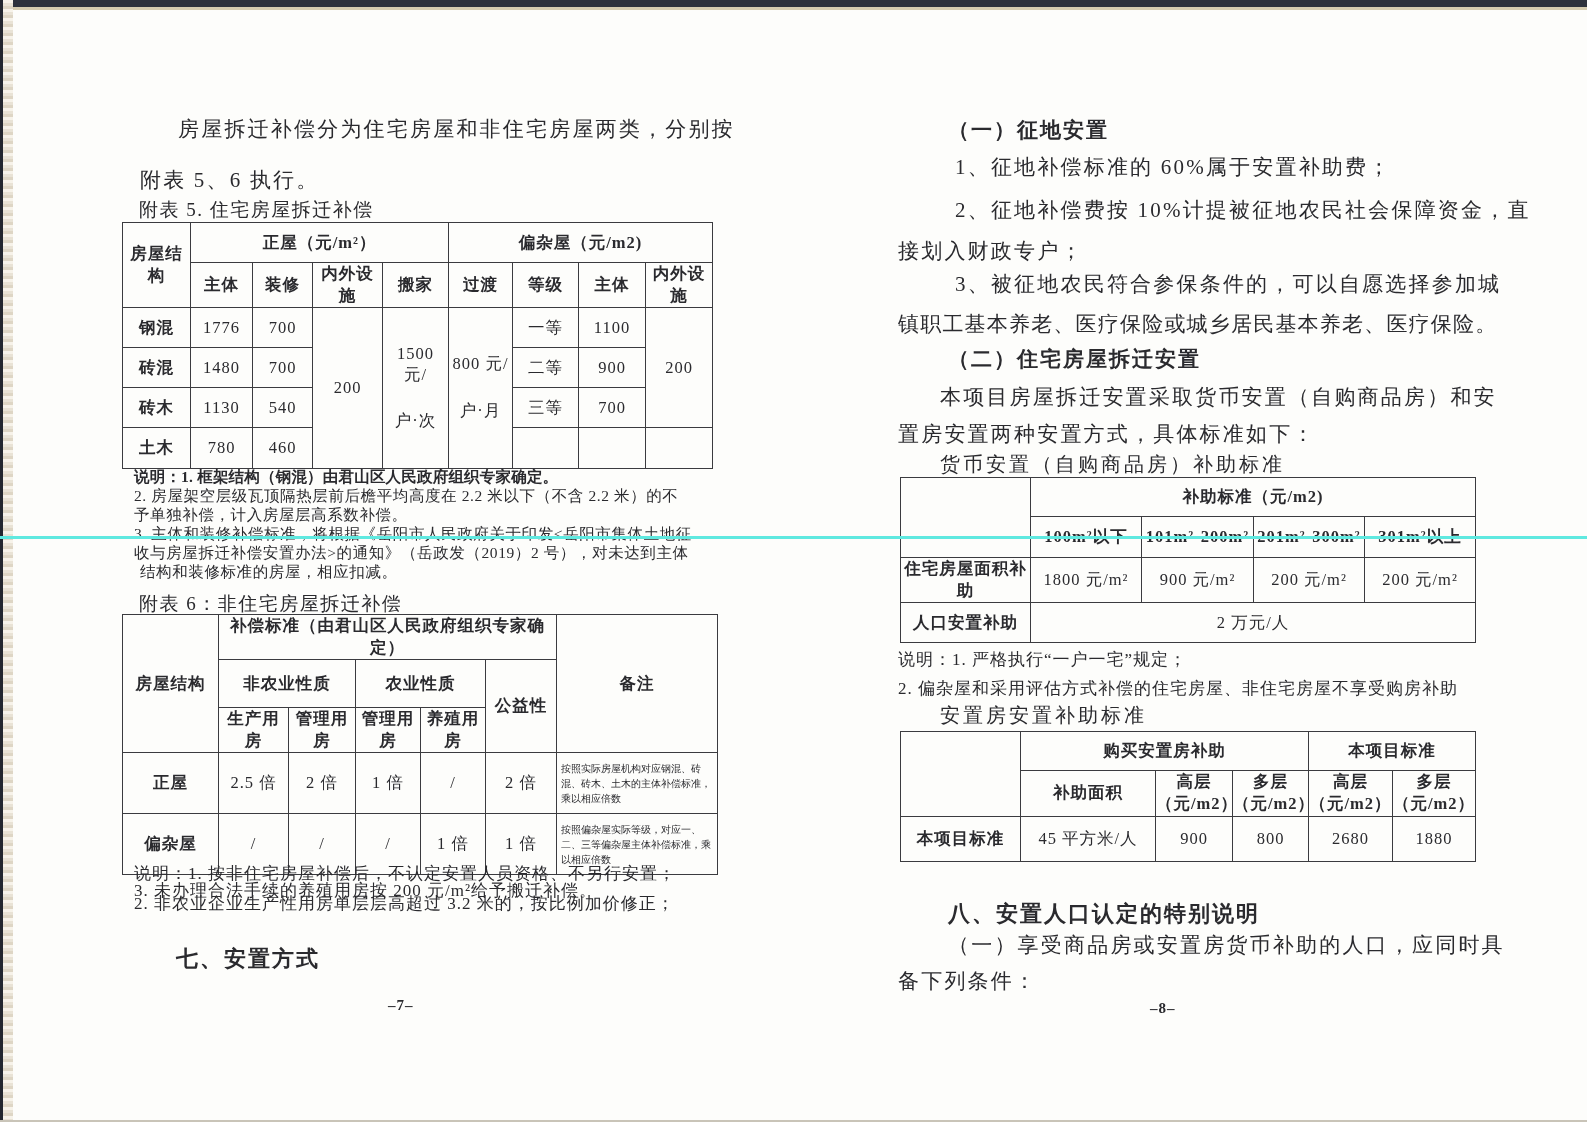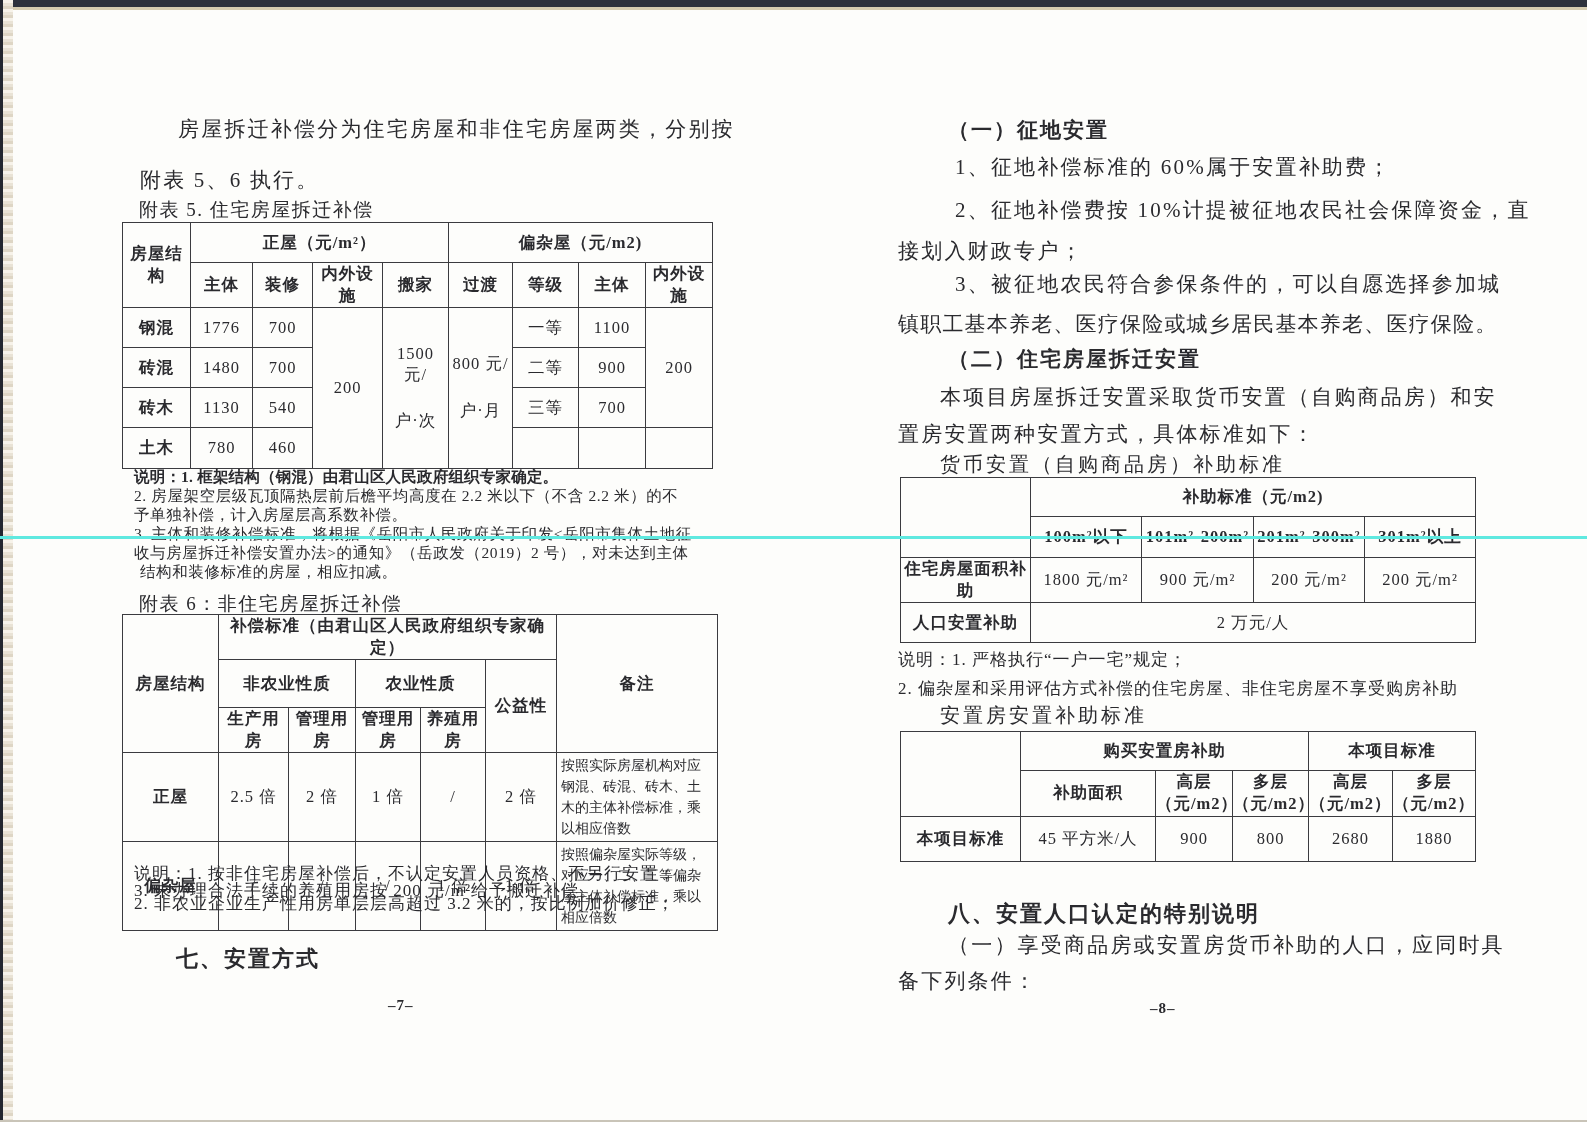--- a/index.html
+++ b/index.html
@@ -18,21 +18,21 @@
   .note-lg{font-size:17px;letter-spacing:1px;}
   .pagenum{font-size:15px;font-weight:bold;letter-spacing:1px;}
 
   table.doc{position:absolute;border-collapse:collapse;table-layout:fixed;background:transparent;}
   table.doc td{
     border:1.6px solid #3b3b3f;text-align:center;vertical-align:middle;
     padding:0;font-size:16.5px;letter-spacing:1px;overflow:hidden;
   }
   table.doc td.hd{font-weight:bold;font-size:16.5px;}
   table.doc td.remark{
-    text-align:left;font-size:14px;letter-spacing:0;
+    text-align:left;font-size:10px;letter-spacing:0;
     padding:2px 4px;line-height:1.5;white-space:normal;
   }
   table.doc td.wrap{white-space:normal;line-height:1.35;}
   .two-line div{line-height:1.25;padding:13px 0;}
 
   
   .top-bar{position:absolute;left:0;top:0;width:1587px;height:7px;background:#2d323d;}
   .top-tan{position:absolute;left:0;top:7px;width:1587px;height:3px;background:#d5ccb0;}
   .left-strip{
     position:absolute;left:0;top:0;width:13px;height:1122px;

